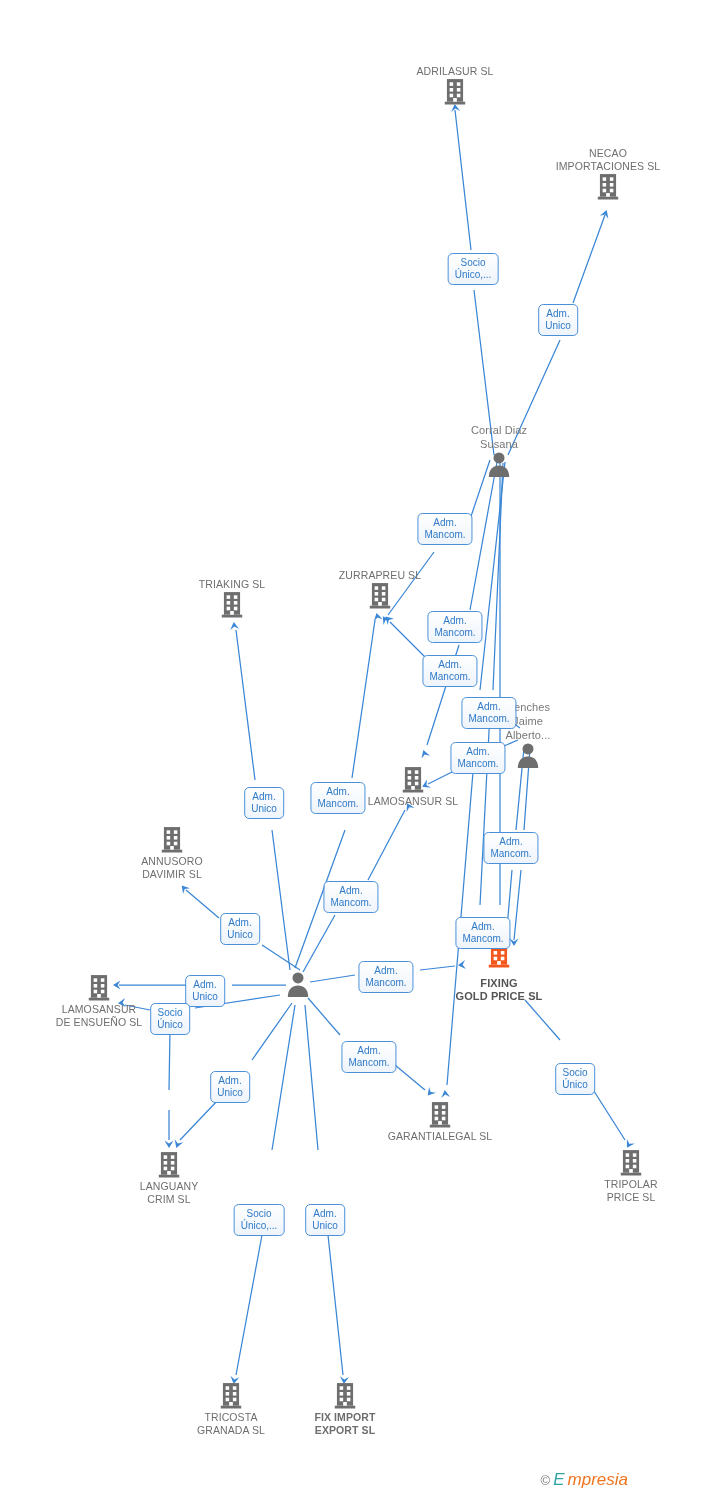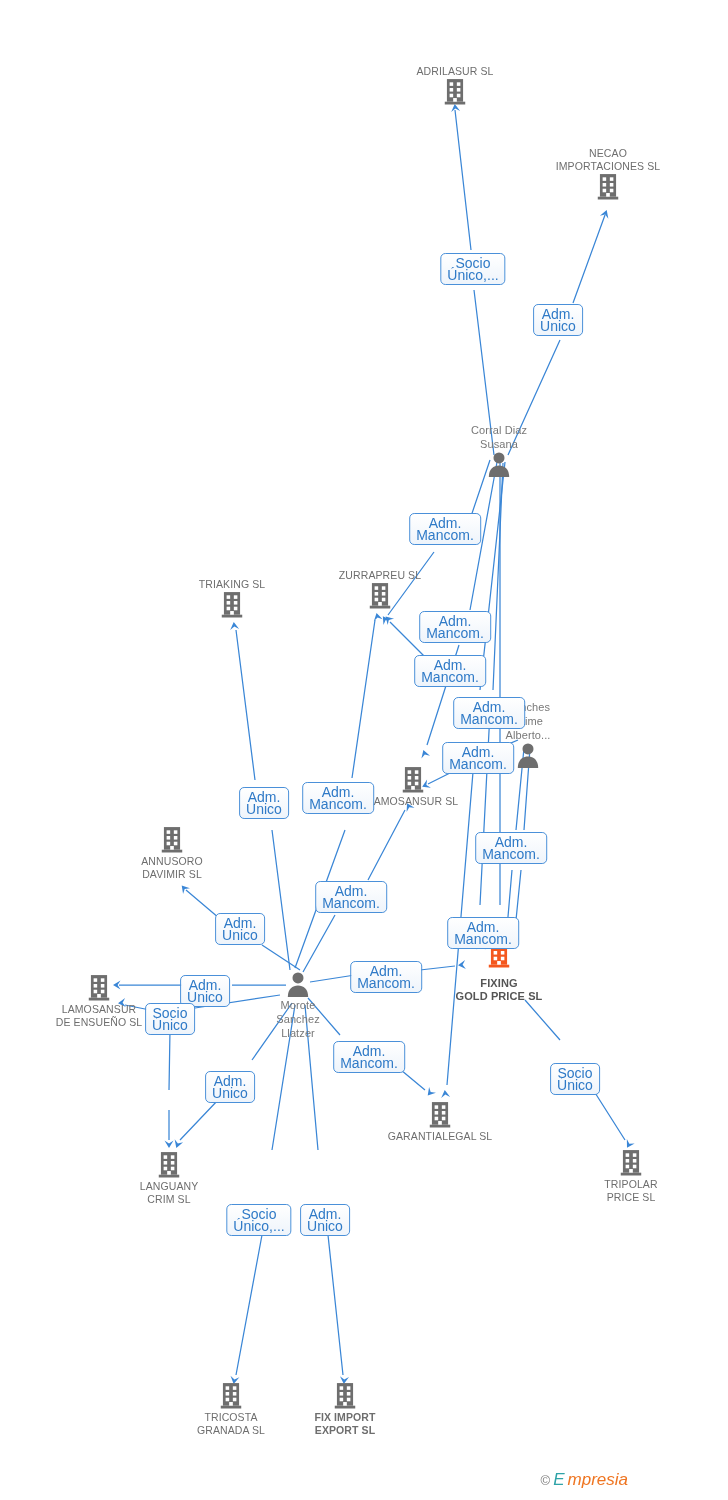--- a/index.html
+++ b/index.html
@@ -18,21 +18,21 @@
     white-space:pre-line;letter-spacing:.1px;
   }
   .node.company .caption{color:#6e6e6e;}
   .node.focal .caption{color:#555555;font-weight:bold;font-size:11px;margin-top:8px;}
   .node.person .caption{color:#787878;font-size:11px;line-height:14px;}
 
   .lbl{
     position:absolute;transform:translate(-50%,-50%);
     border:1px solid #4a90d9;border-radius:5px;
     background:linear-gradient(#ffffff,#eef4fb);
-    color:#2f7ac7;font-size:14px;line-height:12px;
+    color:#2f7ac7;font-size:10px;line-height:12px;
     padding:3px 6px;text-align:center;white-space:pre-line;
     box-shadow:0 0 0 0 rgba(0,0,0,0);
   }
   .watermark{
     position:absolute;right:8px;bottom:10px;
     font-size:15px;color:#5c5c5c;display:flex;align-items:center;gap:3px;
   }
   .watermark .wm-c{color:#7a7a7a;font-size:13px;}
   .watermark .wm-e{color:#2fa3a8;font-style:italic;font-size:17px;}
   .watermark .wm-rest{color:#ef7521;font-style:italic;font-size:17px;}
@@ -230,23 +230,20 @@
             </g>
           </svg></span>
         <div class="caption">FIXING
 GOLD PRICE SL</div>
       </div>
       <div class="node person" style="left: 298px; top: 971px;">
         <span class="glyph"><svg width="26" height="26" viewBox="0 0 24 24">
             <circle cx="12" cy="6.4" r="5.1" fill="#6e6e6e"></circle>
             <path d="M2.6 24 C2.6 16.6 7 13.4 12 13.4 C17 13.4 21.4 16.6 21.4 24 Z" fill="#6e6e6e"></path>
           </svg></span>
-        <div class="caption">Morote
-Sanchez
-Llatzer</div>
       </div>
       <div class="node company" style="left: 99px; top: 974px;">
         <span class="glyph"><svg width="26" height="28" viewBox="0 0 24 26">
             <rect x="4.5" y="1" width="15" height="21" fill="#6e6e6e"></rect>
             <rect x="2.5" y="22" width="19" height="2.6" fill="#6e6e6e"></rect>
             <g fill="#ffffff">
               <rect x="7" y="4" width="3.3" height="3.3"></rect>
               <rect x="13.7" y="4" width="3.3" height="3.3"></rect>
               <rect x="7" y="9.3" width="3.3" height="3.3"></rect>
               <rect x="13.7" y="9.3" width="3.3" height="3.3"></rect>

